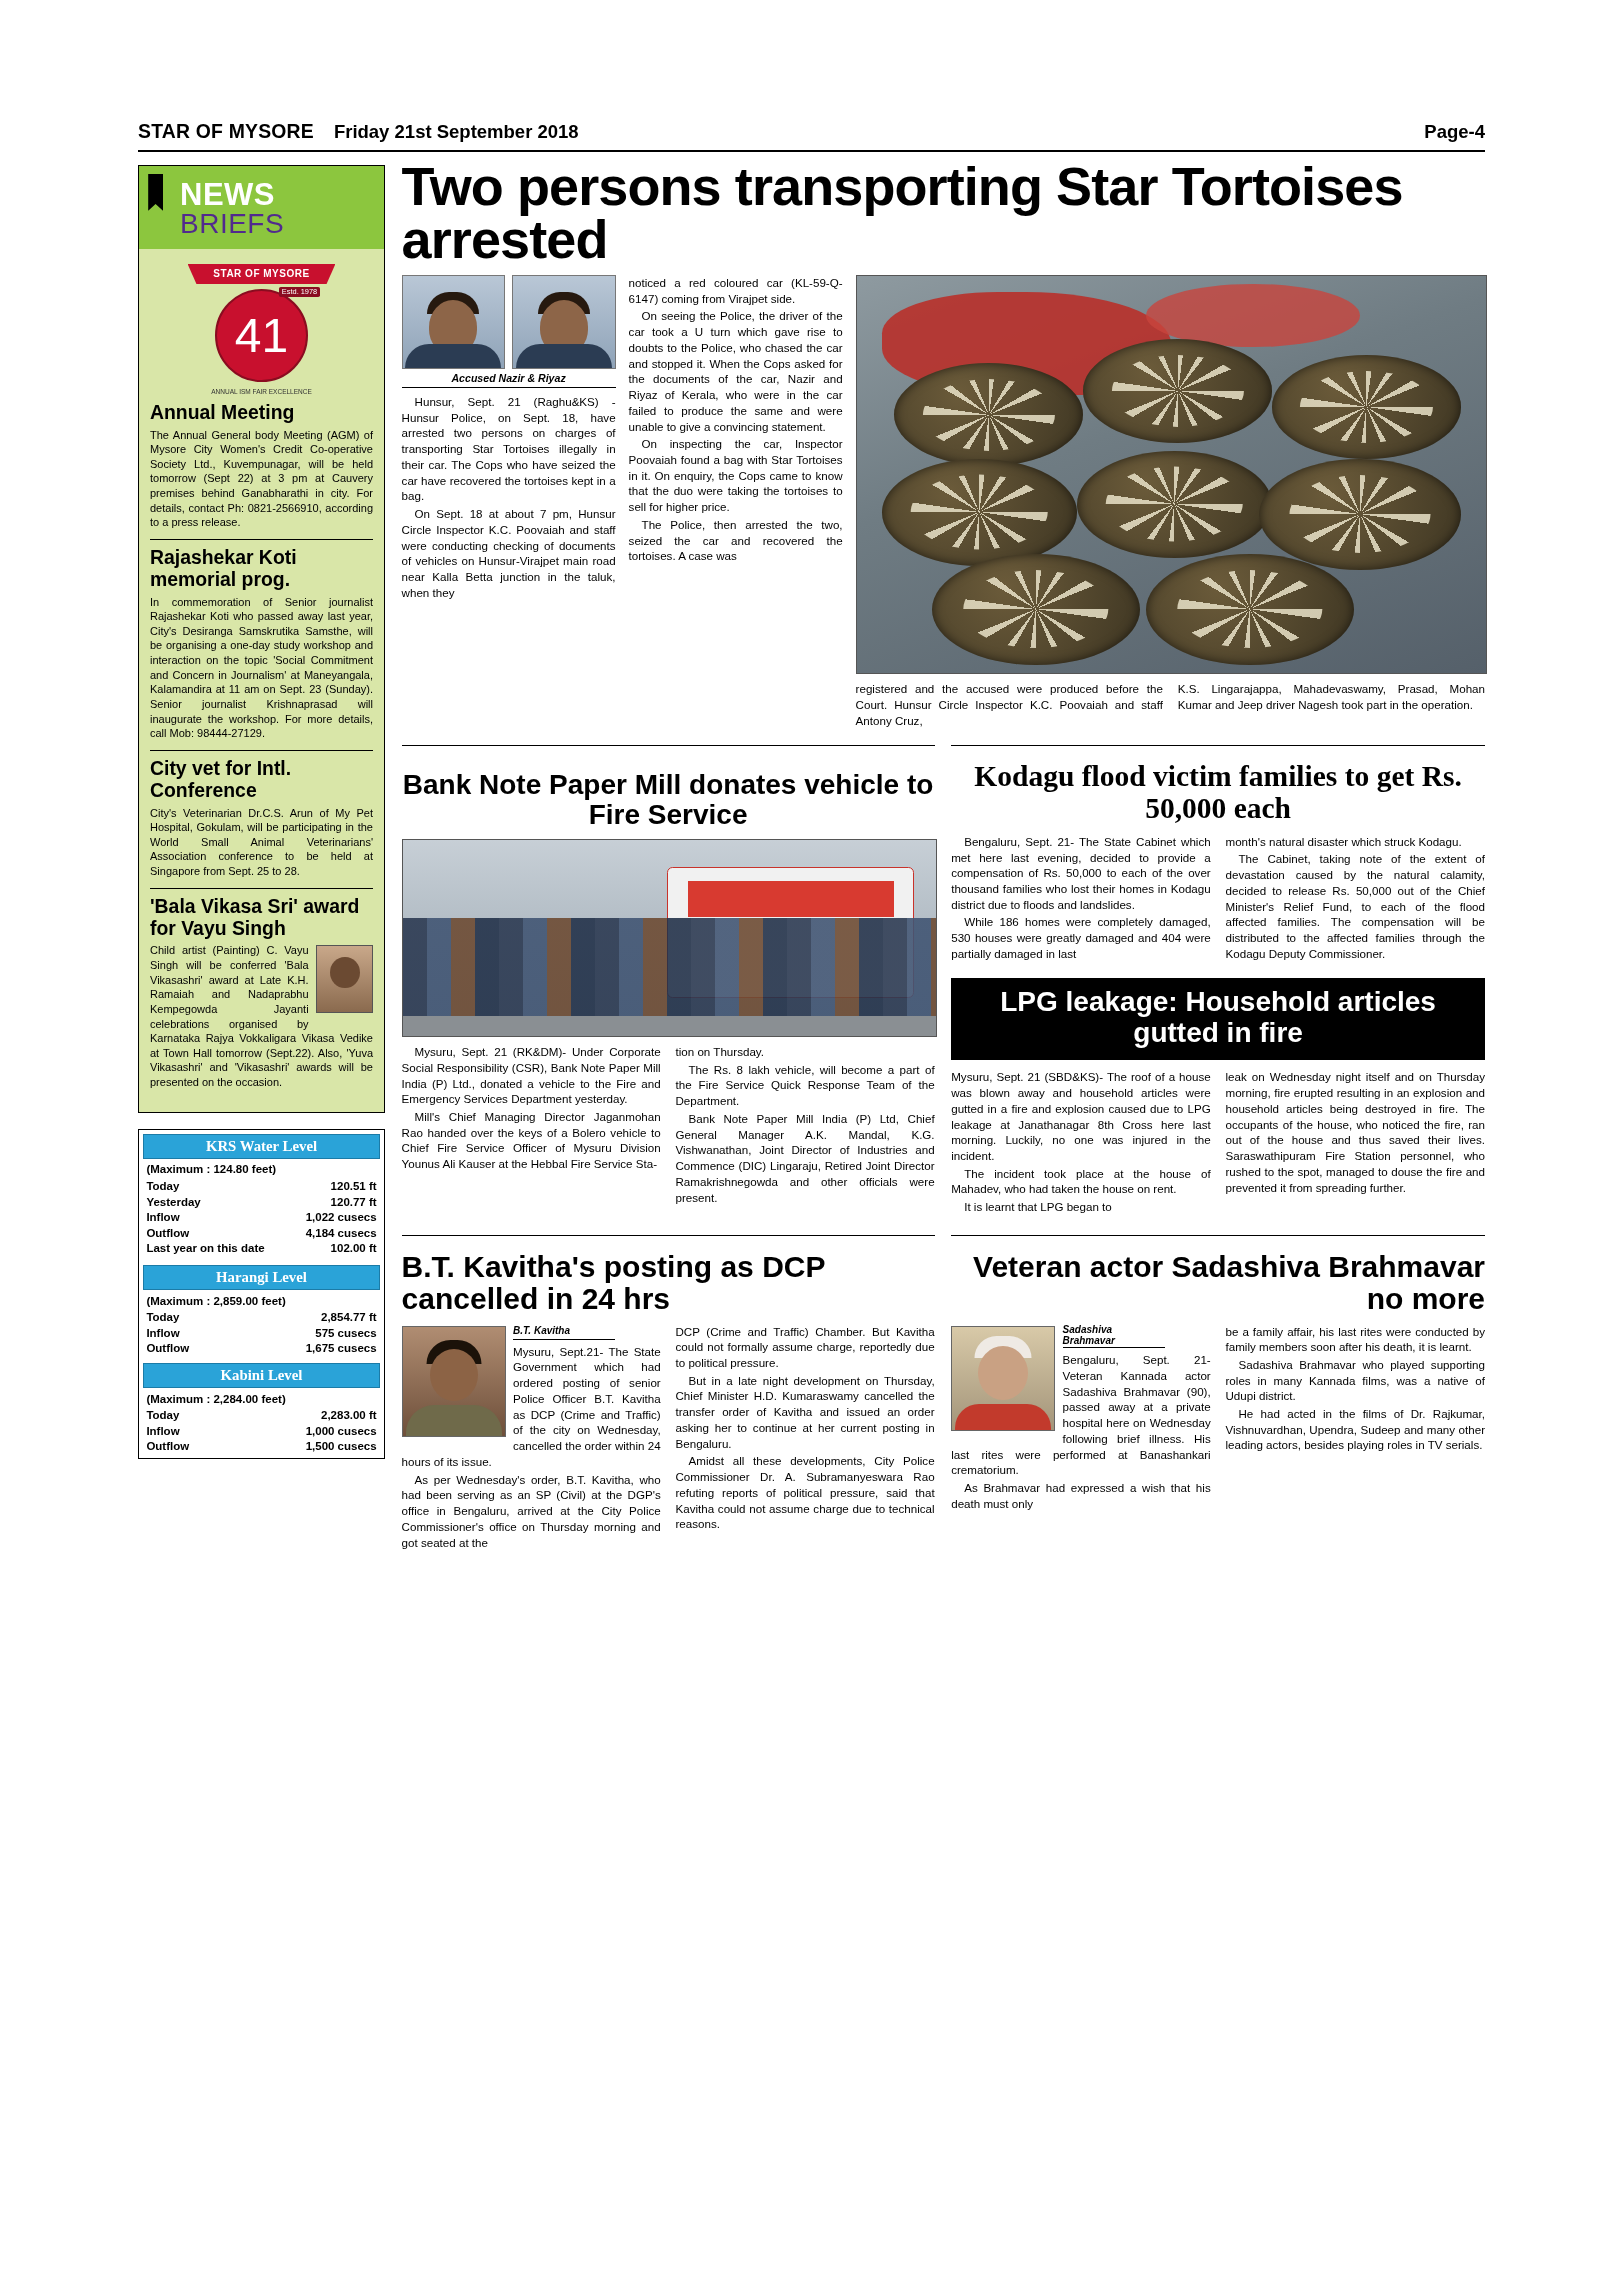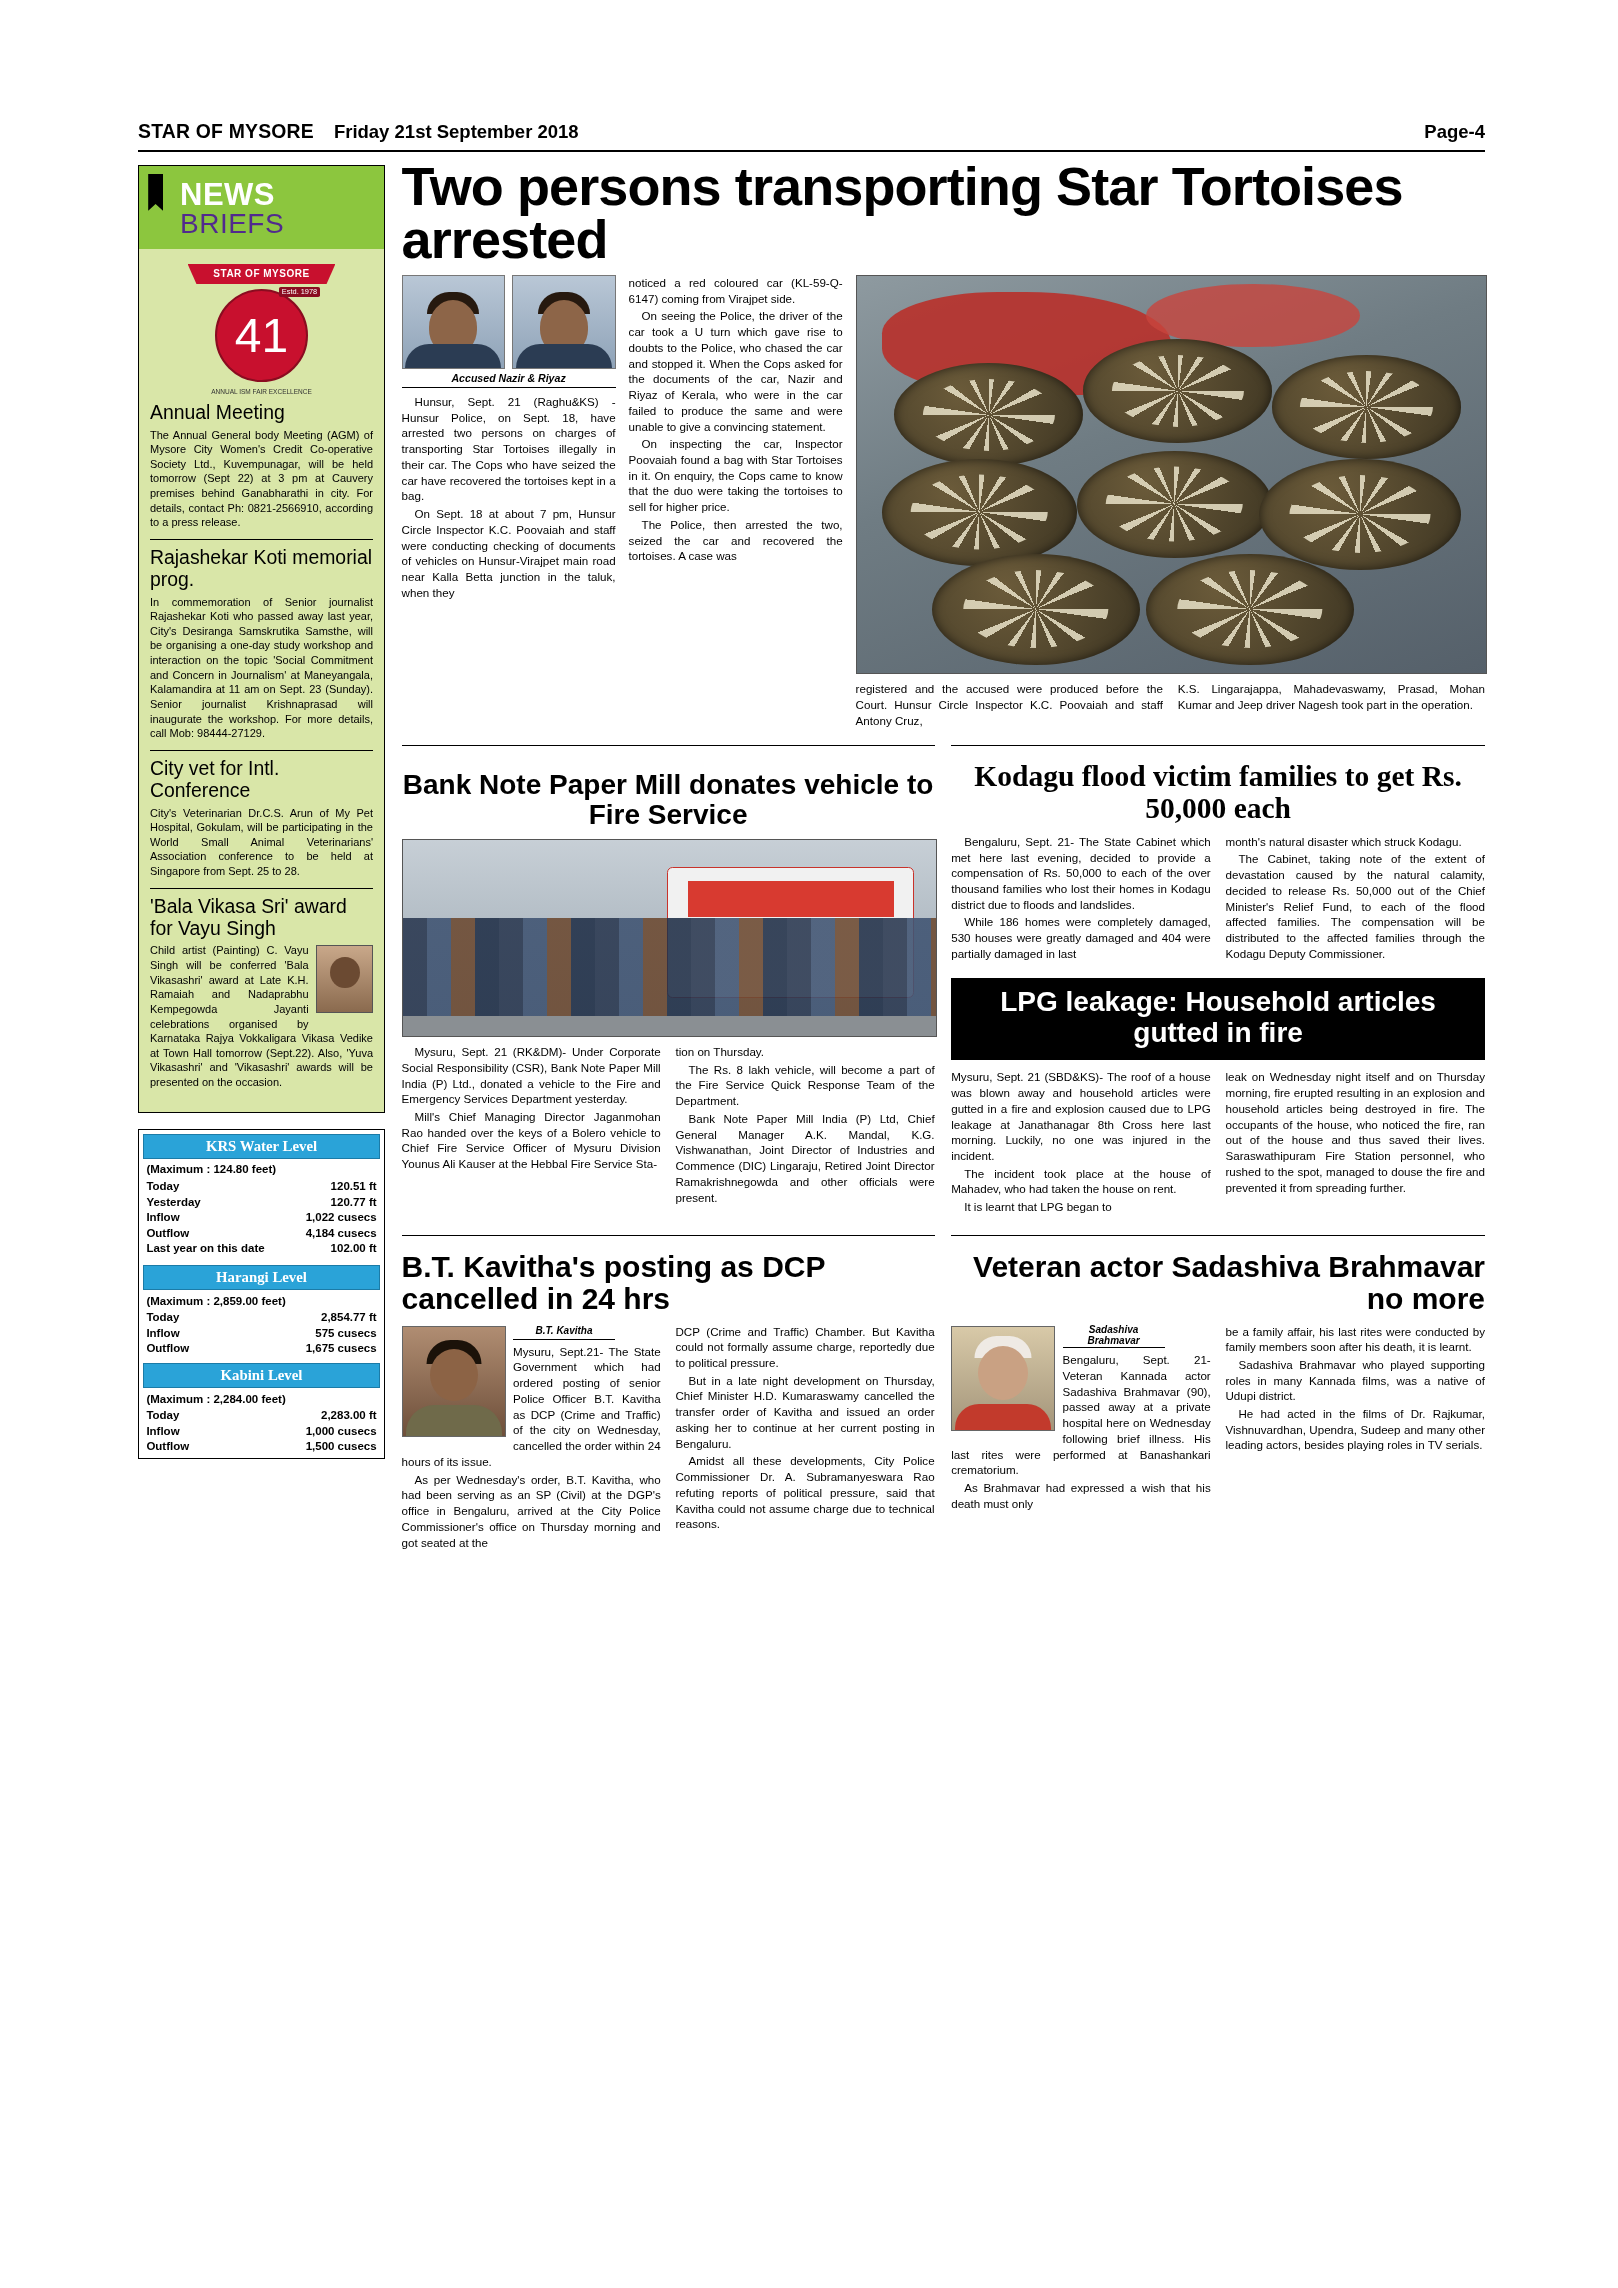--- a/index.html
+++ b/index.html
@@ -37,21 +37,21 @@
      clip-path:polygon(0 0,100% 0,94% 100%,6% 100%);}
   .emb-circle{width:89px;height:89px;border-radius:50%;background:#c8102e;color:#fff;
      font-size:48px;font-weight:normal;display:flex;align-items:center;justify-content:center;
      margin-top:16.6px;border:2.8px solid #8a0c20;}
   .emb-sub{position:absolute;bottom:1.8px;left:0;right:0;text-align:center;font-size:6.5px;color:#333;}
   .emb-badge{position:absolute;top:28px;right:20px;font-size:7.4px;color:#fff;background:#8a0c20;
      padding:0.9px 2.8px;border-radius:1.8px;}
 
   .nb-body{padding:0 11px 13px;}
   .nb-item{margin-bottom:9.2px;}
-  .nb-h{font-size:19.4px;line-height:1.12;margin:5.5px 0 3.7px;}
+  .nb-h{font-size:19.4px;line-height:1.12;margin:5.5px 0 3.7px;font-weight:bold;}
   .nb-p{font-size:11px;line-height:1.33;text-align:justify;}
   .divider{border-top:0.9px solid #000;margin:7.4px 0;}
 
   .childphoto{float:right;width:55px;height:66px;margin:1.8px 0 3.7px 7.4px;
      background:linear-gradient(#c9a88a,#8a6a4e);border:0.9px solid #555;position:relative;overflow:hidden;}
   .childphoto:after{content:"";position:absolute;left:13px;top:11px;width:29.5px;height:31px;border-radius:50%;
      background:#6b4a32;}
 
   
   .wl-wrap{border:0.9px solid #000;margin-top:16.6px;padding:3.7px;}
@@ -124,21 +124,21 @@
      background:#6f6a4a;border-radius:28px 28px 0 0;}
 
   .sad-photo{width:102px;height:103px;float:left;margin:2.8px 7.4px 2.8px 0;border:0.9px solid #666;
      background:linear-gradient(#d8c9a8,#a3957a);position:relative;overflow:hidden;}
   .sad-photo .f{position:absolute;left:50%;top:18.5px;transform:translateX(-50%);width:50px;height:54px;
      border-radius:50%;background:#c9a183;}
   .sad-photo .h{position:absolute;left:50%;top:9.2px;transform:translateX(-50%);width:57px;height:22px;
      border-radius:29.5px 29.5px 0 0;background:#efeae4;}
   .sad-photo .u{position:absolute;left:50%;bottom:0;transform:translateX(-50%);width:96px;height:26px;
      background:#c23a2c;border-radius:24px 24px 0 0;}
-  .minicap{font-size:10px;font-style:italic;font-weight:bold;text-align:center;border-bottom:0.9px solid #000;
+  .minicap{font-size:10px;font-style:italic;font-weight:bold;text-align:left;border-bottom:0.9px solid #000;
      padding-bottom:1.8px;}
   .clearfix:after{content:"";display:block;clear:both;}
 </style>
 </head>
 <body>
 
 <div class="page">
  <div class="inner">
 
   <div class="masthead">

